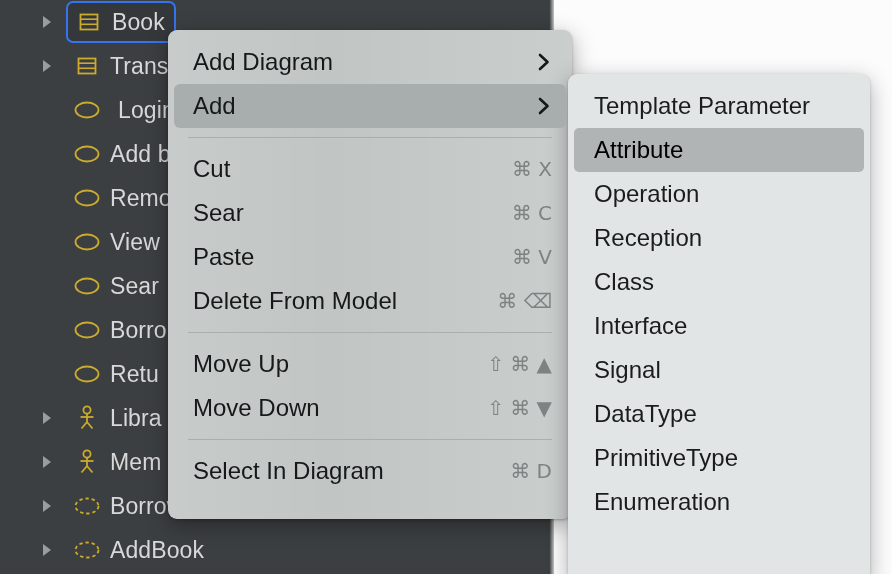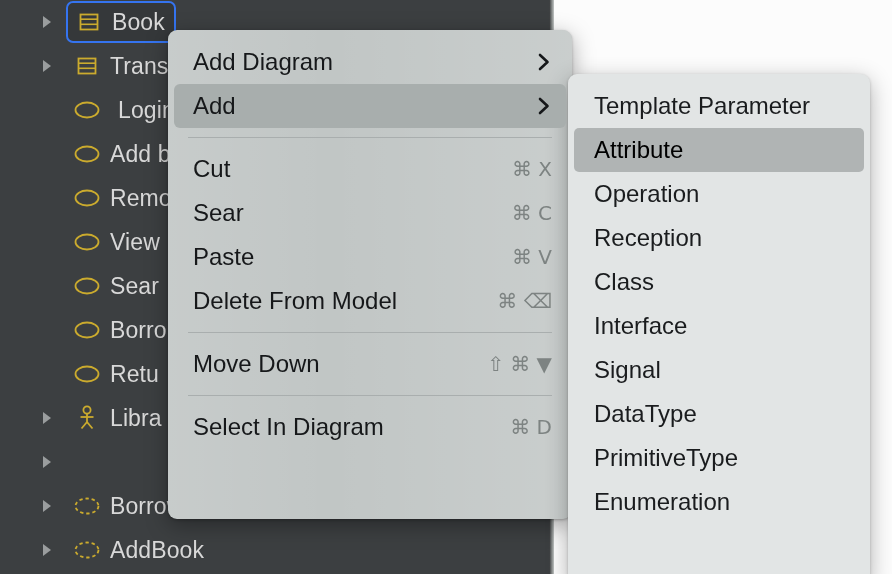--- a/index.html
+++ b/index.html
@@ -363,20 +363,32 @@
             </div>
             <div class="node-label">Libra</div>
           </div>
         </div>
         <div class="tree-row" style="top: 440px;">
           <div class="twisty" style="margin-left: 36px;">
             <svg width="12" height="14" viewBox="0 0 12 14">
               <path d="M2 1 L10 7 L2 13 Z" fill="#9a9d9e"></path>
             </svg>
           </div>
+          <div style="display: flex; align-items: center; gap: 8px; margin-left: 8px; padding: 3px 9px 3px 6px; box-sizing: border-box;">
+            <div class="node-icon">
+              <svg width="22" height="26" viewBox="0 0 22 26">
+                <circle cx="11" cy="5" r="3.6" fill="none" stroke="#cbab2e" stroke-width="1.8"></circle>
+                <line x1="11" y1="8.8" x2="11" y2="17" stroke="#cbab2e" stroke-width="1.8"></line>
+                <line x1="4.5" y1="12" x2="17.5" y2="12" stroke="#cbab2e" stroke-width="1.8"></line>
+                <line x1="11" y1="17" x2="5.5" y2="23.5" stroke="#cbab2e" stroke-width="1.8"></line>
+                <line x1="11" y1="17" x2="16.5" y2="23.5" stroke="#cbab2e" stroke-width="1.8"></line>
+              </svg>
+            </div>
+            <div class="node-label">Mem</div>
+          </div>
         </div>
         <div class="tree-row" style="top: 484px;">
           <div class="twisty" style="margin-left: 36px;">
             <svg width="12" height="14" viewBox="0 0 12 14">
               <path d="M2 1 L10 7 L2 13 Z" fill="#9a9d9e"></path>
             </svg>
           </div>
           <div style="display: flex; align-items: center; gap: 8px; margin-left: 8px; padding: 3px 9px 3px 6px; box-sizing: border-box;">
             <div class="node-icon">
               <svg width="28" height="22" viewBox="0 0 28 22">
@@ -441,20 +453,25 @@
           <span class="mi-spacer"></span>
           <span class="mi-accel glyph-mono">⌘ V</span>
         </div>
         <div class="mi">
           <span class="mi-label">Delete From Model</span>
           <span class="mi-spacer"></span>
           <span class="mi-accel glyph-mono">⌘ ⌫</span>
         </div>
         <div class="sep"></div>
         <div class="mi">
+          <span class="mi-label">Move Up</span>
+          <span class="mi-spacer"></span>
+          <span class="mi-accel glyph-mono">⇧ ⌘ ▲</span>
+        </div>
+        <div class="mi">
           <span class="mi-label">Move Down</span>
           <span class="mi-spacer"></span>
           <span class="mi-accel glyph-mono">⇧ ⌘ ▼</span>
         </div>
         <div class="sep"></div>
         <div class="mi">
           <span class="mi-label">Select In Diagram</span>
           <span class="mi-spacer"></span>
           <span class="mi-accel glyph-mono">⌘ D</span>
         </div>

